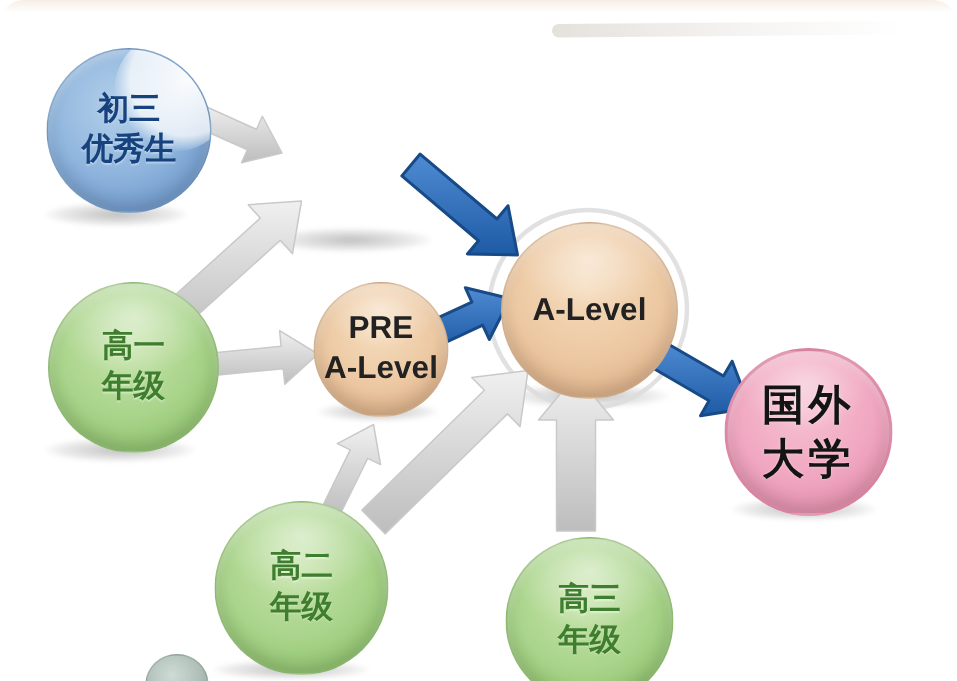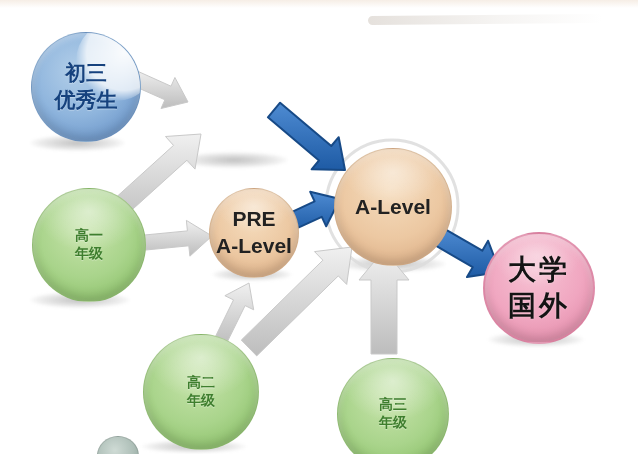--- a/index.html
+++ b/index.html
@@ -1,18 +1,19 @@
 <!DOCTYPE html>
 <html><head>
 <meta charset="utf-8">
 <style>
   html,body{margin:0;padding:0;background:#fff;}
   #stage{
     position:relative;width:638px;height:454px;overflow:hidden;background:#ffffff;
     font-family:"Liberation Sans",sans-serif;
+    border-radius:16px;
   }
   .top-tint{position:absolute;left:0;top:0;width:638px;height:8px;
     background:linear-gradient(rgba(243,232,221,.75),rgba(243,232,221,0));z-index:0;}
   .streak{position:absolute;left:368px;top:15px;width:235px;height:9px;border-radius:5px;
     background:linear-gradient(90deg,rgba(208,200,192,.55),rgba(218,212,205,.25) 55%,rgba(218,212,205,0));
     transform:rotate(-.5deg);z-index:0;}
   #arrow-layer{position:absolute;left:0;top:0;z-index:1;}
   .shadow{position:absolute;z-index:0;border-radius:50%;
     background:radial-gradient(ellipse at center,rgba(90,90,90,.38),rgba(120,120,120,.15) 55%,rgba(120,120,120,0) 75%);
     filter:blur(1.5px);}
@@ -23,21 +24,21 @@
     border:1px solid rgba(0,0,0,.08);
   }
   .ball .label span{display:block;line-height:1.28;}
   .ball-blue{background:radial-gradient(circle at 42% 35%,#b3cfe9 0%,#8fb5dd 48%,#6c96c9 82%,#5d87bc 100%);}
   .ball-blue .label{color:#16427e;font-size:21px;position:relative;z-index:2;text-shadow:0 1px 1px rgba(255,255,255,.35);}
   .crescent{position:absolute;right:-16px;top:-12px;width:80px;height:80px;border-radius:50%;
     background:radial-gradient(circle at 60% 40%,rgba(255,255,255,.95),rgba(255,255,255,.75) 55%,rgba(255,255,255,0) 72%);z-index:1;}
   .ball-green{background:
     radial-gradient(ellipse 62% 48% at 50% 20%,rgba(255,255,255,.5),rgba(255,255,255,0) 75%),
     radial-gradient(circle at 46% 38%,#c6e3aa 0%,#a9d48b 50%,#8fc26d 80%,#7cb058 100%);}
-  .ball-green .label{color:#3e7e2e;font-size:14px;text-shadow:0 1px 1px rgba(255,255,255,.4);}
+  .ball-green .label{color:#3e7e2e;font-size:21px;text-shadow:0 1px 1px rgba(255,255,255,.4);}
   .ball-tan{background:
     radial-gradient(ellipse 60% 42% at 50% 20%,rgba(255,255,255,.45),rgba(255,255,255,0) 70%),
     radial-gradient(circle at 48% 34%,#f5dcbd 0%,#ecc8a2 52%,#ddb189 82%,#cfa077 100%);}
   .ball-tan .label{color:#222222;}
   .ball-pink{background:
     radial-gradient(ellipse 58% 42% at 48% 20%,rgba(255,255,255,.4),rgba(255,255,255,0) 70%),
     radial-gradient(circle at 46% 34%,#f6c2d3 0%,#f0a6c0 52%,#e28daa 84%,#d57e9e 100%);
     border:2px solid rgba(190,90,125,.3);}
   .ball-pink .label{color:#141414;font-size:28px;font-weight:900;letter-spacing:3px;
     text-shadow:0 0 2px rgba(255,255,255,.45);}
@@ -103,22 +104,22 @@
   </div>
 
   <div class="ball ball-tan" style="left:334px;top:148px;width:116px;height:116px;">
     <div class="label fs-alevel">
       <span>A-Level</span>
     </div>
   </div>
 
   <div class="ball ball-pink" style="left:483px;top:232px;width:108px;height:108px;">
     <div class="label">
+      <span>国外</span>
       <span>大学</span>
-      <span>国外</span>
     </div>
   </div>
 
   <div class="ball ball-green" style="left:32px;top:188px;width:112px;height:112px;">
     <div class="label">
       <span>高一</span>
       <span>年级</span>
     </div>
   </div>
 

